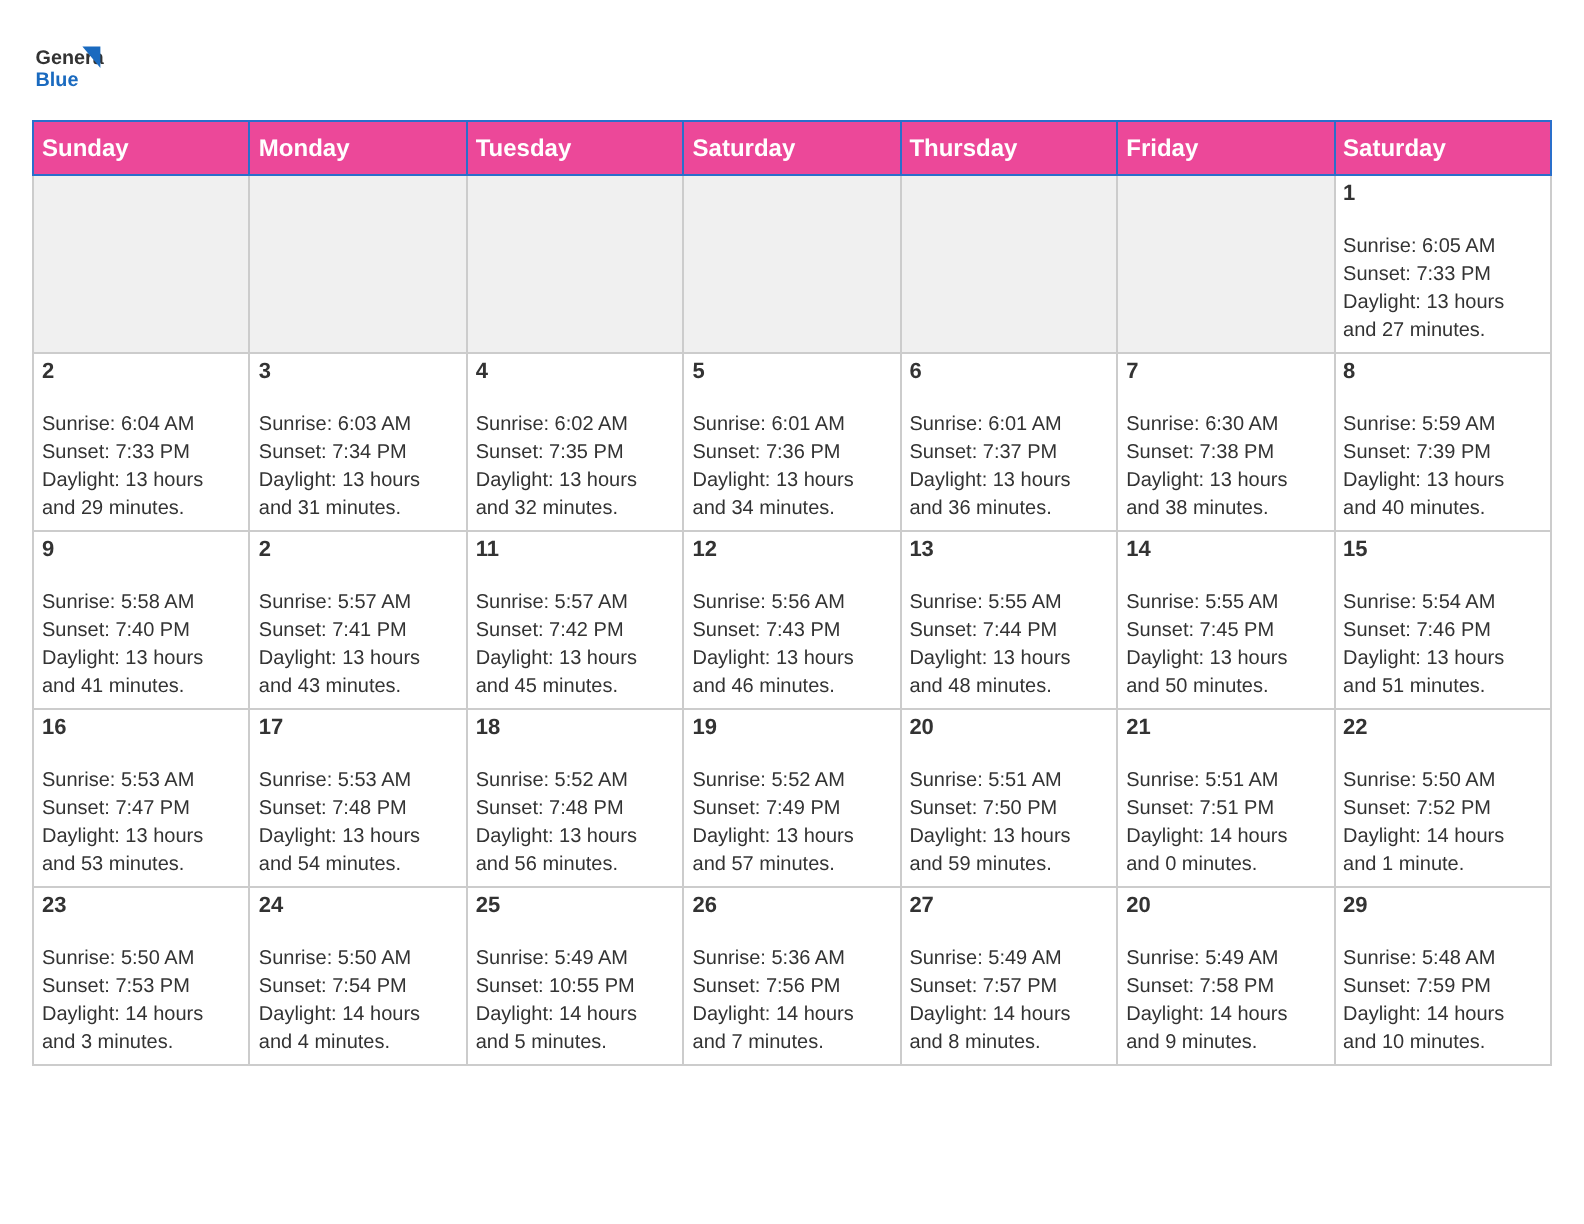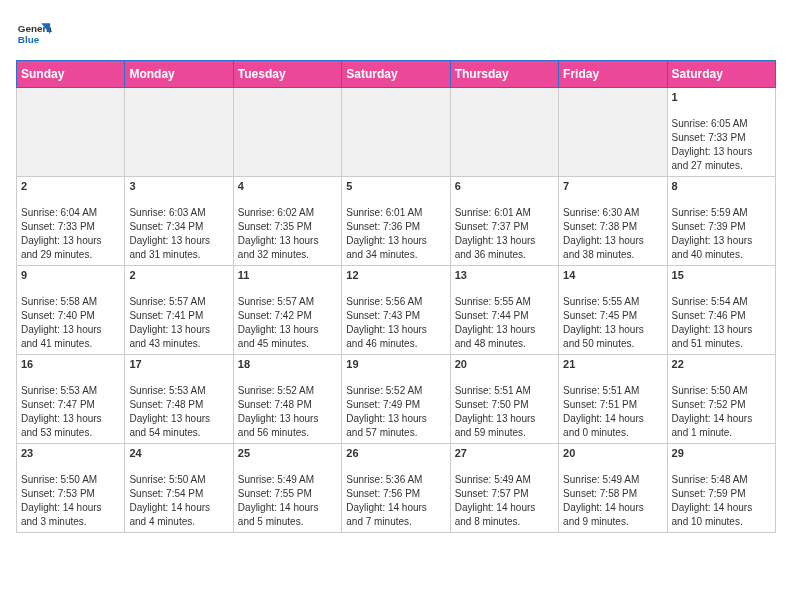--- a/index.html
+++ b/index.html
@@ -287,21 +287,21 @@
         <td>
           <div class="day-number">24</div>
           <div class="day-info">Sunrise: 5:50 AM
 Sunset: 7:54 PM
 Daylight: 14 hours
 and 4 minutes.</div>
         </td>
         <td>
           <div class="day-number">25</div>
           <div class="day-info">Sunrise: 5:49 AM
-Sunset: 7:55 PM
+Sunset: 10:55 PM
 Daylight: 14 hours
 and 5 minutes.</div>
         </td>
         <td>
           <div class="day-number">26</div>
           <div class="day-info">Sunrise: 5:36 AM
 Sunset: 7:56 PM
 Daylight: 14 hours
 and 7 minutes.</div>
         </td>

